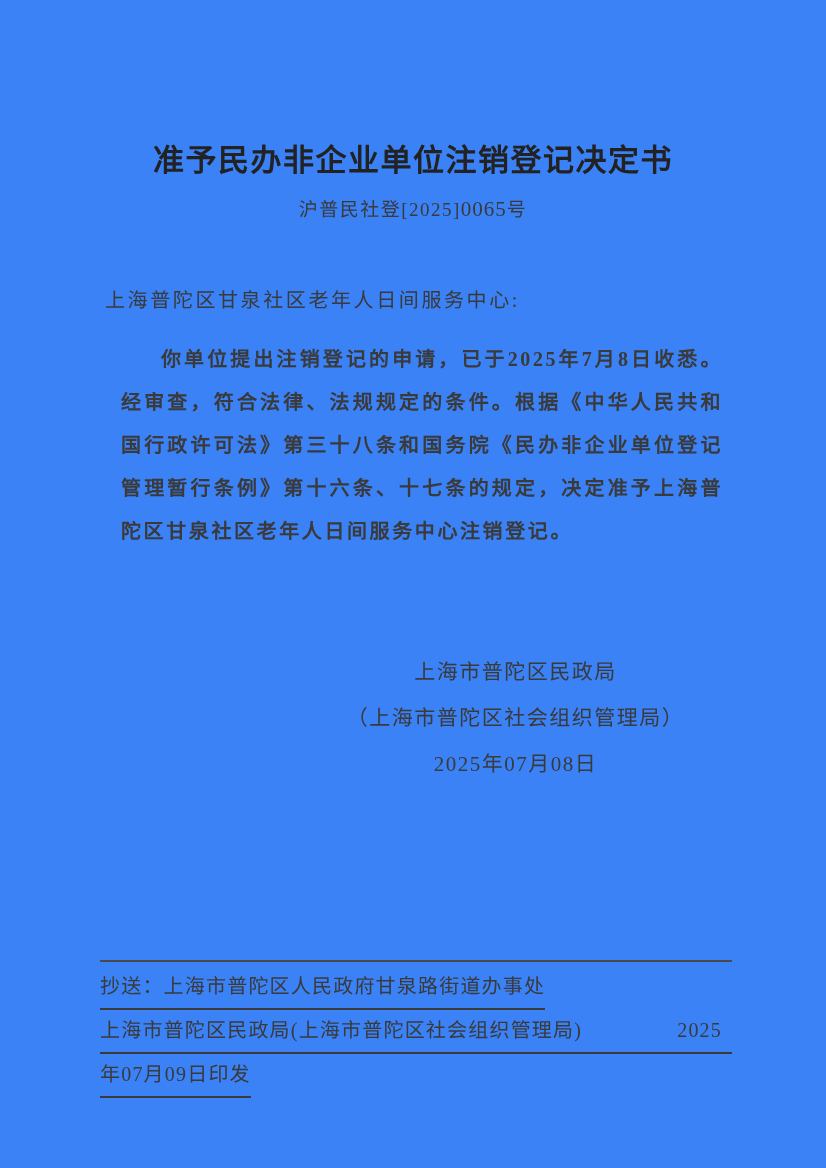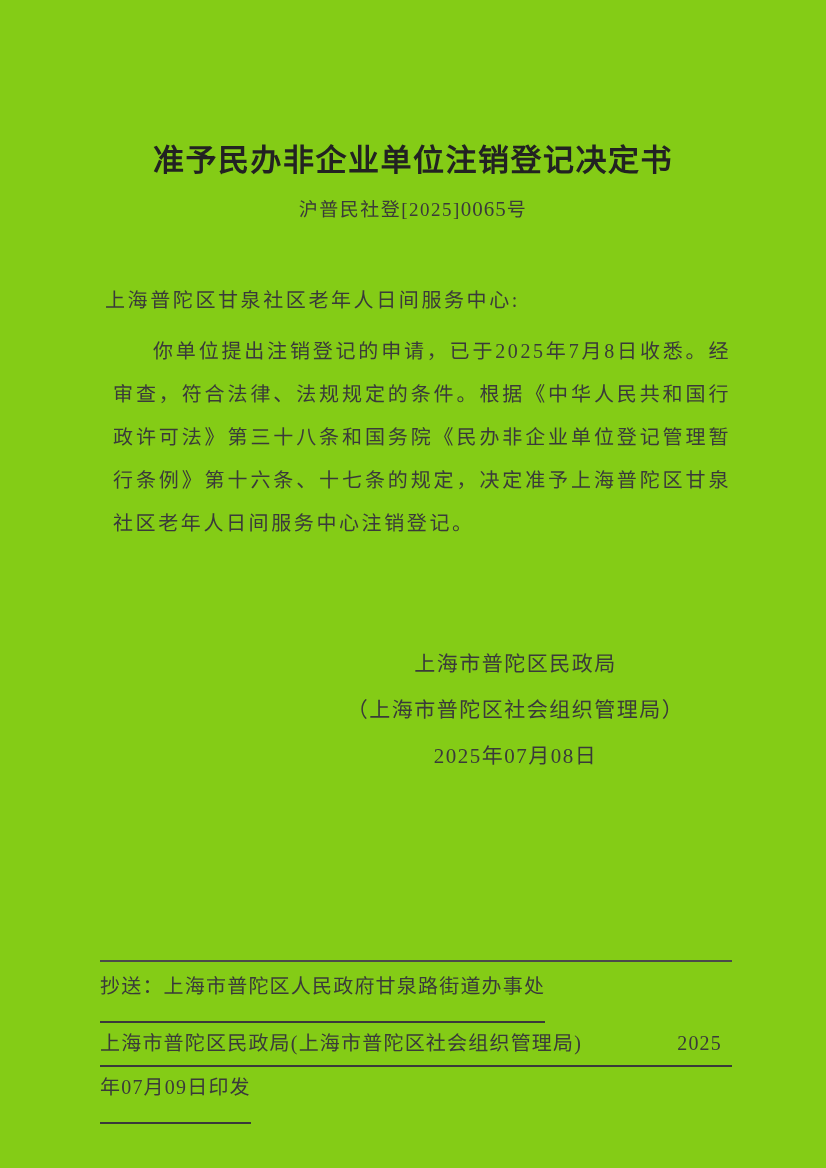--- a/index.html
+++ b/index.html
@@ -1,20 +1,20 @@
 <!DOCTYPE html>
 <html lang="zh-CN"><head>
 <meta charset="utf-8">
 <style>
   html, body { margin: 0; padding: 0; background: #ffffff; }
   .page {
     position: relative;
     width: 826px;
     height: 1168px;
-    background: #84cc16;
+    background: #3b82f6;
     overflow: hidden;
     font-family: "Liberation Serif", "DejaVu Serif", serif;
     color: #333333;
   }
   .title {
     margin: 0;
     padding-top: 140px;
     text-align: center;
     font-size: 31px;
     font-weight: 700;
@@ -38,22 +38,23 @@
     margin: 54px 92px 0 105px;
     width: 634px;
     font-size: 20px;
     letter-spacing: 2.6px;
     line-height: 43px;
     color: #3a3a3a;
     text-align: justify;
   }
   .addressee { white-space: nowrap; }
   .para {
-    margin: 8px;
+    margin: 16px;
     text-indent: 2em;
+    font-weight: bold;
   }
   .para + .para { margin-top: 7px; }
   .signature {
     margin-top: 96px;
     margin-left: 343px;
     width: 345px;
     text-align: center;
     font-size: 21px;
     letter-spacing: 1.5px;
     line-height: 46px;
@@ -65,21 +66,21 @@
     top: 960px;
     left: 100px;
     right: 94px;
     border-top: 2px solid #4a4a4a;
     padding-top: 4px;
     font-size: 20px;
     letter-spacing: 1.2px;
     color: #3a3a3a;
   }
   .f-line { line-height: 41px; white-space: nowrap; }
-  .u { border-bottom: 2px solid #3a3a3a; display: inline-block; padding-bottom: 14px; }
+  .u { border-bottom: 2px solid #3a3a3a; display: inline-block; padding-bottom: 1px; }
   .f-issuer-row {
     display: flex;
     justify-content: space-between;
     align-items: baseline;
     border-bottom: 2px solid #3a3a3a;
     line-height: 41px;
     padding-bottom: 1px;
     gap: 20px;
   }
   .f-year { padding-right: 10px; }

